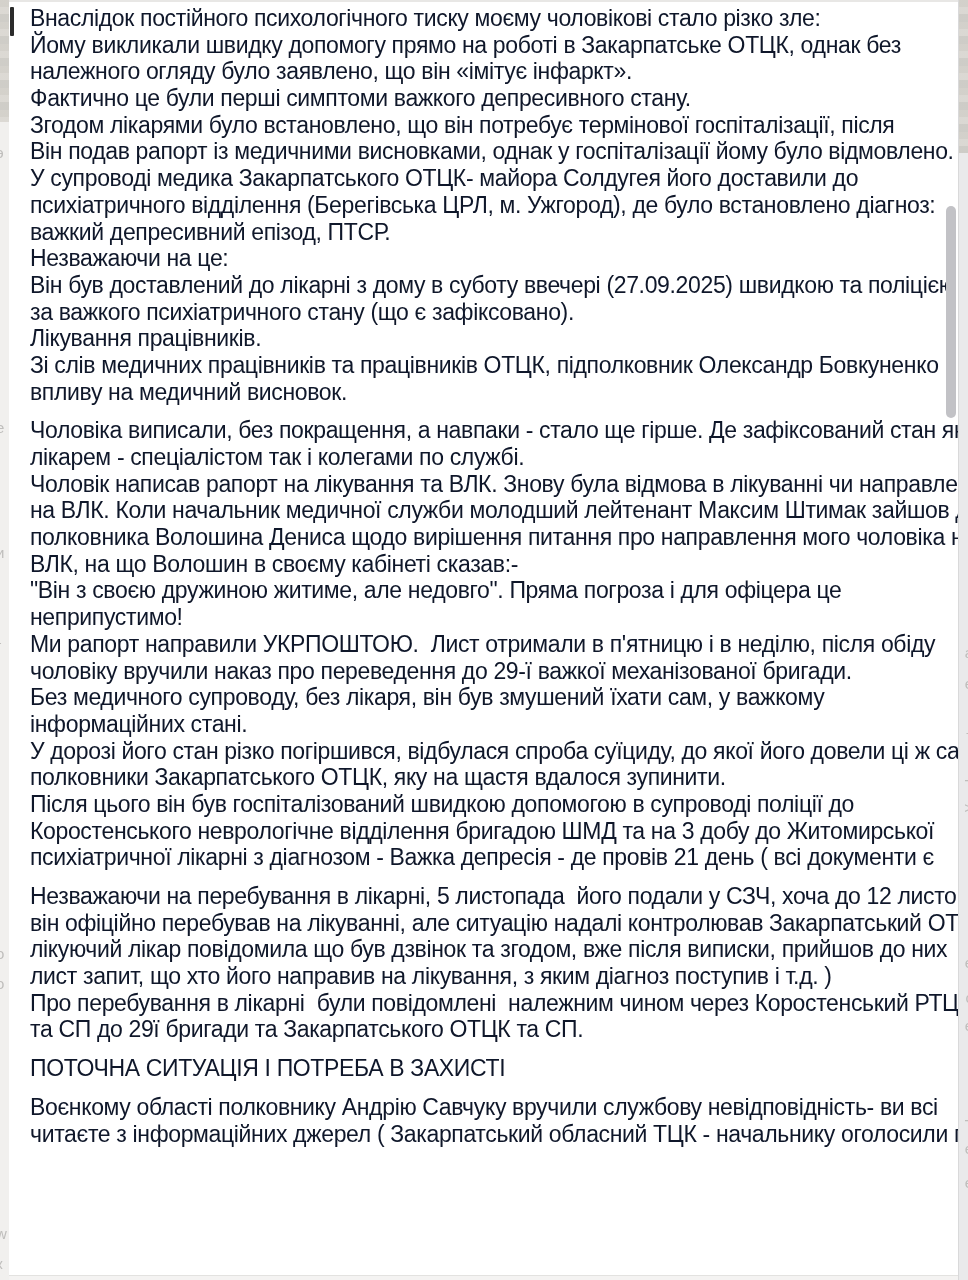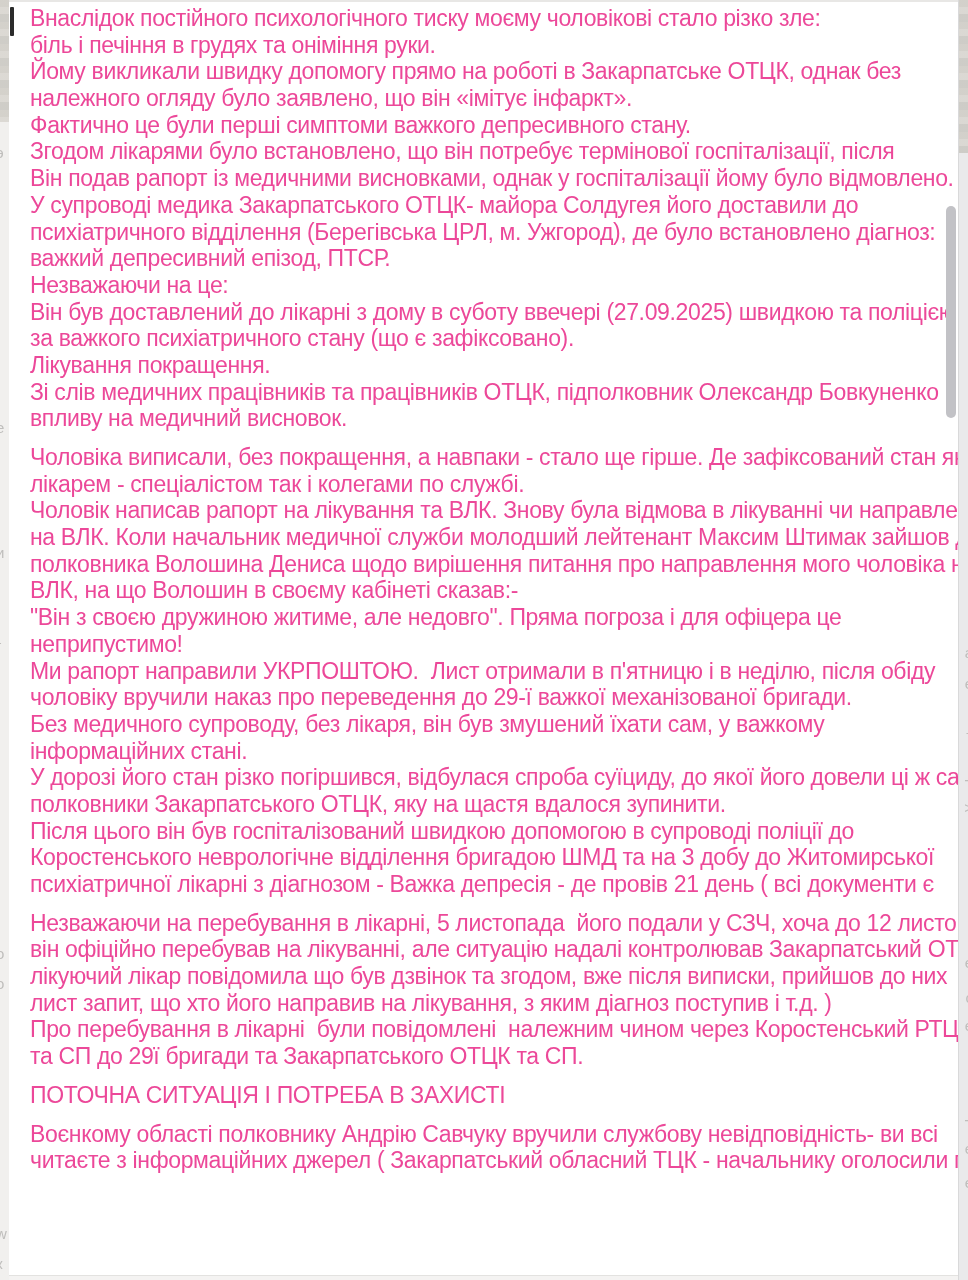--- a/index.html
+++ b/index.html
@@ -36,21 +36,21 @@
     overflow:hidden;
   }
   .block{margin:0;}
   .block + .block{margin-top:12px;}
   .line{
     white-space:pre;
     font-size:23px;
     line-height:26.7px;
     height:26.7px;
     letter-spacing:-0.35px;
-    color:#ec4899;
+    color:#0f172a;
     overflow:visible;
   }
   
   .photo-mark{
     position:absolute;left:10px;top:7px;width:4px;height:29px;
     background:#2b2b2b;border-radius:1px;
   }
   
   .scroll-thumb{
     position:absolute;left:946px;top:206px;width:10px;height:212px;
@@ -87,33 +87,32 @@
     <span class="artifact r" style="top: 990px;">с</span>
     <span class="artifact r" style="top: 1018px;">е</span>
     <span class="artifact r" style="top: 1112px;">+</span>
     <span class="artifact r" style="top: 1141px;">е</span>
     <span class="artifact r" style="top: 1175px;">е</span>
   </div>
 
 <div class="doc" id="doc-root">
     <div class="block">
       <div class="line">Внаслідок постійного психологічного тиску моєму чоловікові стало різко зле:</div>
-      <div class="line">біль і печіння в грудях та оніміння руки.</div>
       <div class="line">Йому викликали швидку допомогу прямо на роботі в Закарпатське ОТЦК, однак без</div>
       <div class="line">належного огляду було заявлено, що він «імітує інфаркт».</div>
       <div class="line">Фактично це були перші симптоми важкого депресивного стану.</div>
       <div class="line">Згодом лікарями було встановлено, що він потребує термінової госпіталізації, після</div>
       <div class="line">Він подав рапорт із медичними висновками, однак у госпіталізації йому було відмовлено.</div>
       <div class="line">У супроводі медика Закарпатського ОТЦК- майора Солдугея його доставили до</div>
       <div class="line">психіатричного відділення (Берегівська ЦРЛ, м. Ужгород), де було встановлено діагноз:</div>
       <div class="line">важкий депресивний епізод, ПТСР.</div>
       <div class="line">Незважаючи на це:</div>
       <div class="line">Він був доставлений до лікарні з дому в суботу ввечері (27.09.2025) швидкою та поліцією із-</div>
       <div class="line">за важкого психіатричного стану (що є зафіксовано).</div>
-      <div class="line">Лікування покращення.</div>
+      <div class="line">Лікування працівників.</div>
       <div class="line">Зі слів медичних працівників та працівників ОТЦК, підполковник Олександр Бовкуненко</div>
       <div class="line">впливу на медичний висновок.</div>
     </div>
     <div class="block">
       <div class="line">Чоловіка виписали, без покращення, а навпаки - стало ще гірше. Де зафіксований стан як</div>
       <div class="line">лікарем - спеціалістом так і колегами по службі.</div>
       <div class="line">Чоловік написав рапорт на лікування та ВЛК. Знову була відмова в лікуванні чи направленні</div>
       <div class="line">на ВЛК. Коли начальник медичної служби молодший лейтенант Максим Штимак зайшов до</div>
       <div class="line">полковника Волошина Дениса щодо вирішення питання про направлення мого чоловіка на</div>
       <div class="line">ВЛК, на що Волошин в своєму кабінеті сказав:-</div>

